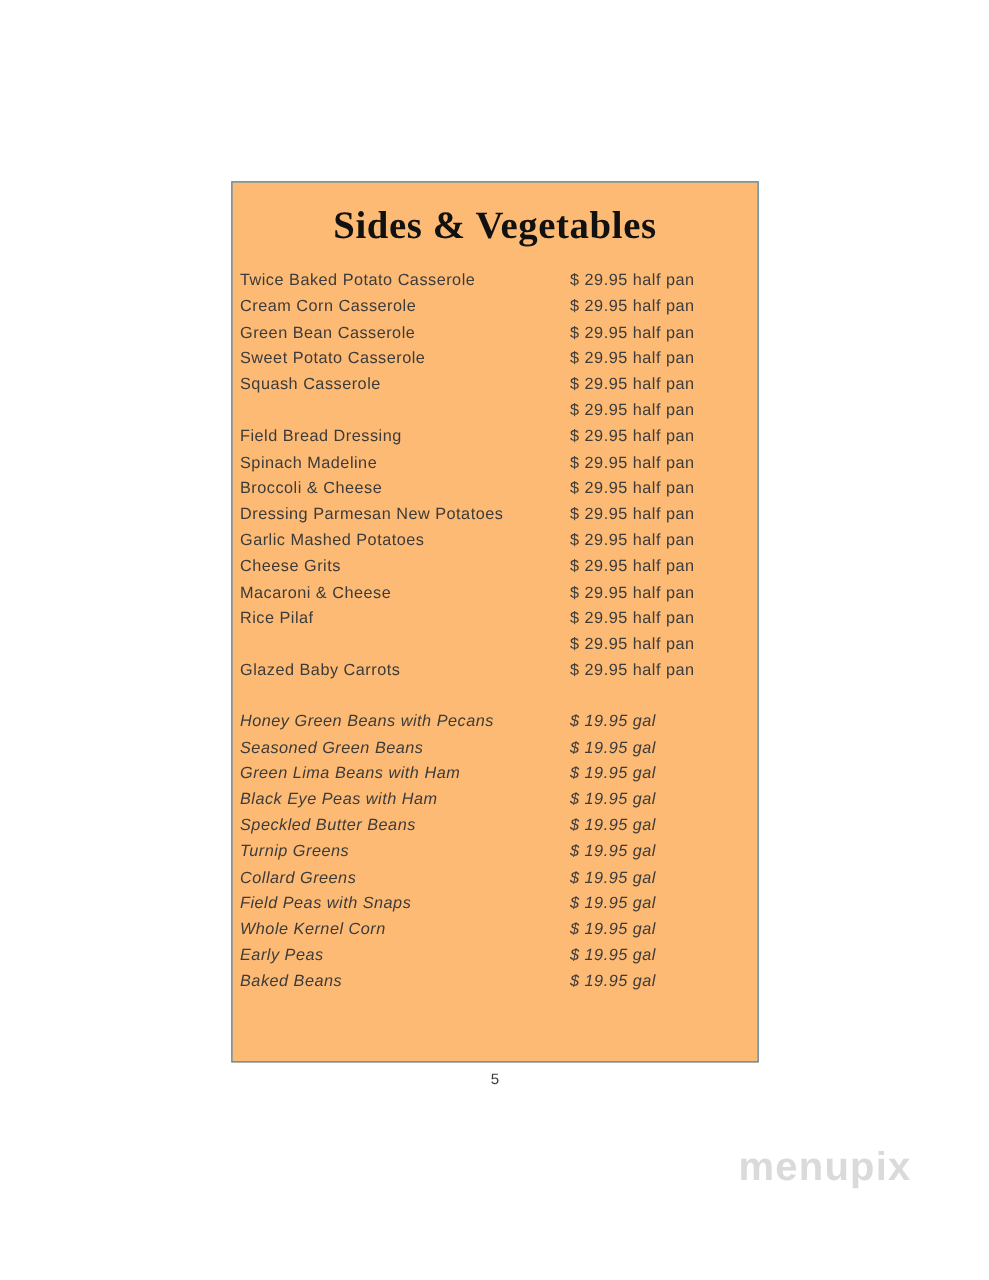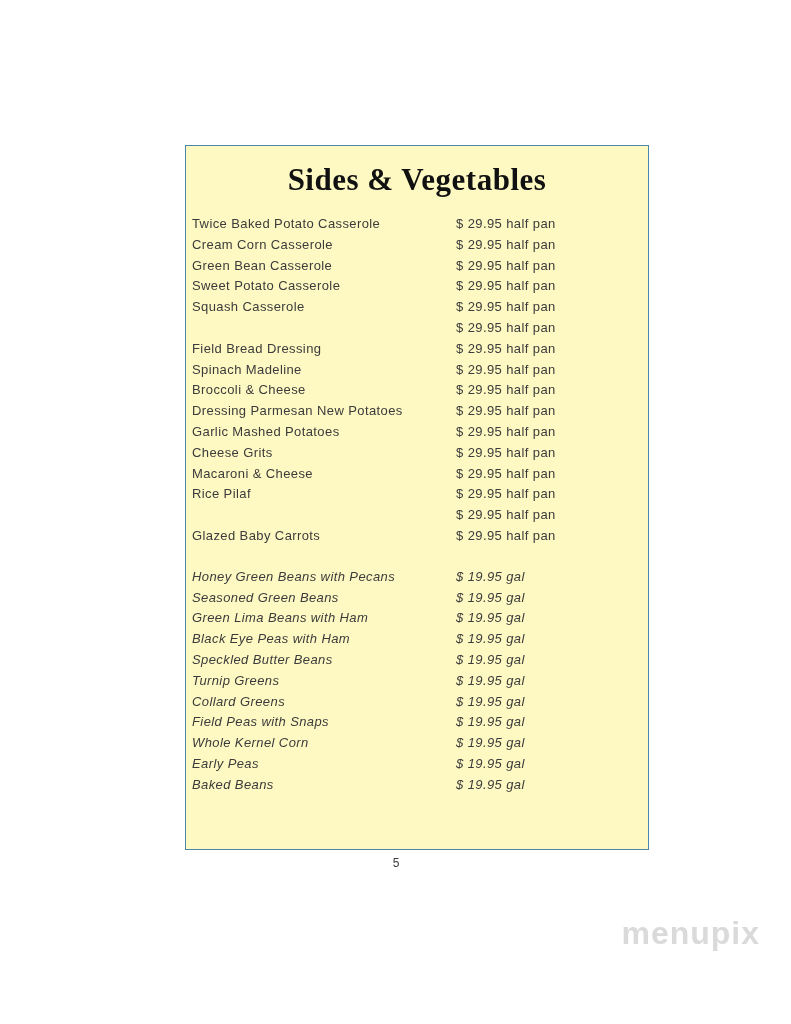--- a/index.html
+++ b/index.html
@@ -12,24 +12,24 @@
     position: relative;
     width: 791px;
     height: 1024px;
     background: #ffffff;
     overflow: hidden;
   }
   .menu-box {
     position: absolute;
     left: 185px;
     top: 145px;
-    width: 464px;
+    width: 422px;
     height: 705px;
     border: 1px solid #4d86ad;
-    background: #fef9c3;
+    background: #fdba74;
   }
   .menu-title {
     margin-top: 16px;
     text-align: center;
     font-family: "Liberation Serif", "DejaVu Serif", serif;
     font-weight: bold;
     font-size: 31px;
     letter-spacing: 0.5px;
     color: #111111;
   }
@@ -68,21 +68,21 @@
   }
   .watermark {
     position: absolute;
     left: 560px;
     top: 915px;
     width: 200px;
     font-size: 32px;
     letter-spacing: 1px;
     color: #dadada;
     font-weight: bold;
-    text-align: right;
+    text-align: center;
     user-select: none;
   }
 </style>
 </head>
 <body>
 
 <div class="page">
   <div class="menu-box">
     <h1 class="menu-title">Sides &amp; Vegetables</h1>
     <div class="sections" id="sections">

